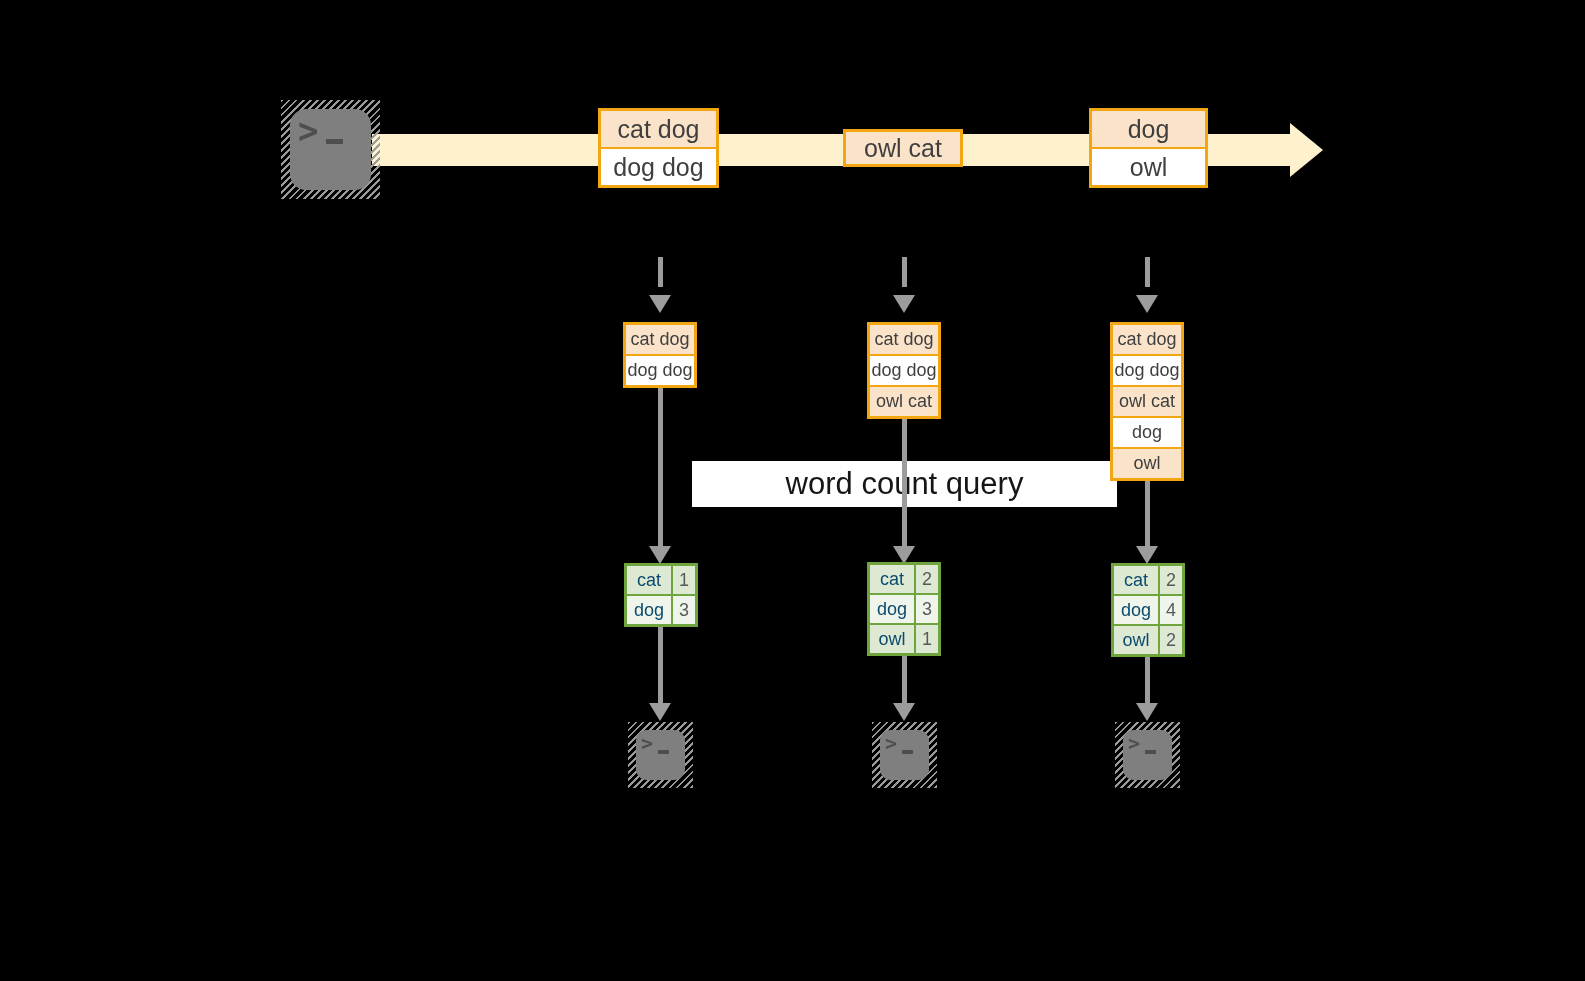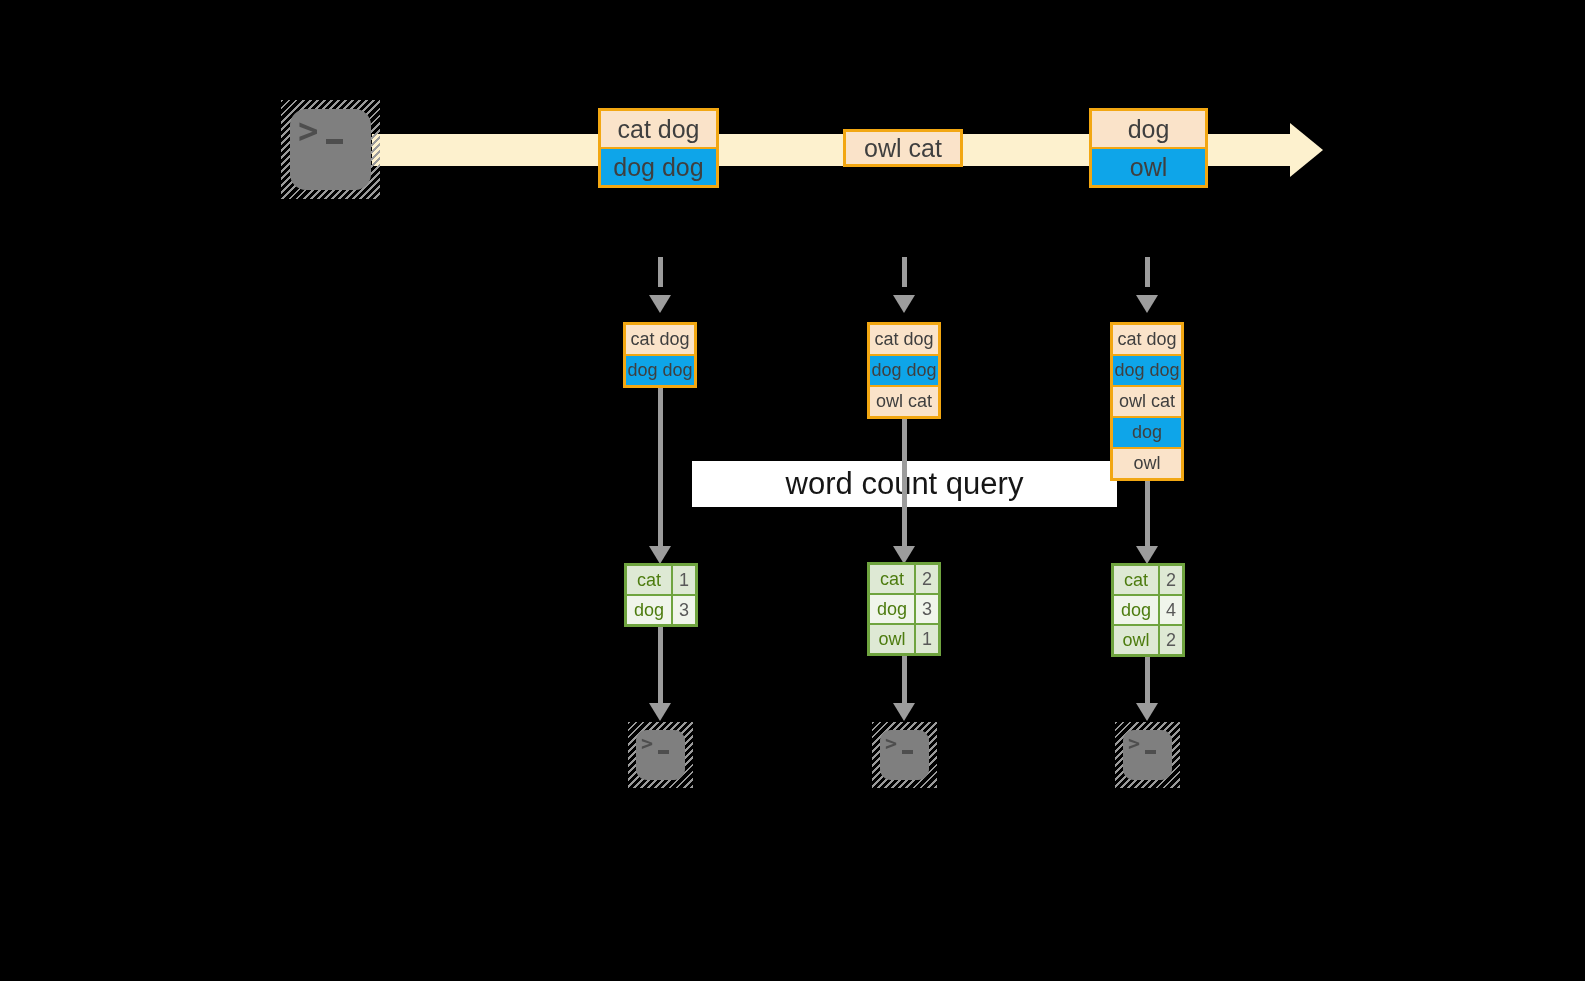--- a/index.html
+++ b/index.html
@@ -27,27 +27,27 @@
   .term-small .term-underscore{left:22px;top:20px;width:11px;height:4px;}
   
   .tlbox,.stack{position:absolute;border:3px solid #F2A712;background:#F2A712;z-index:3;
     display:flex;flex-direction:column;gap:2px;}
   .stack{z-index:7;}
   .trow{height:36px;display:flex;align-items:center;justify-content:center;
     font-size:25px;color:#3f3f3f;}
   .srow{height:29px;display:flex;align-items:center;justify-content:center;
     font-size:18px;color:#3f3f3f;}
   .fill-a{background:#FAE3C9;}
-  .fill-b{background:#0ea5e9;}
+  .fill-b{background:#ffffff;}
   
   .gtable{position:absolute;border:3px solid #6FA43F;background:#6FA43F;z-index:7;
     display:flex;flex-direction:column;gap:2px;width:68px;}
   .grow{height:28px;display:flex;gap:2px;background:#6FA43F;}
   .gword{width:44px;display:flex;align-items:center;justify-content:center;
-    font-size:18px;color:#4d7c0f;}
+    font-size:18px;color:#0c4a6e;}
   .gnum{width:22px;display:flex;align-items:center;justify-content:center;
     font-size:18px;color:#595959;}
   .gdark .gword,.gdark .gnum{background:#DEE9D4;}
   .glight .gword,.glight .gnum{background:#F0F5EB;}
   
   .vline{position:absolute;width:5px;background:#9C9C9C;z-index:6;}
   .vhead{position:absolute;width:0;height:0;z-index:6;
     border-left:11px solid transparent;border-right:11px solid transparent;border-top:18px solid #9C9C9C;}
   
   .wcq{position:absolute;left:692px;top:461px;width:425px;height:46px;background:#ffffff;z-index:5;

